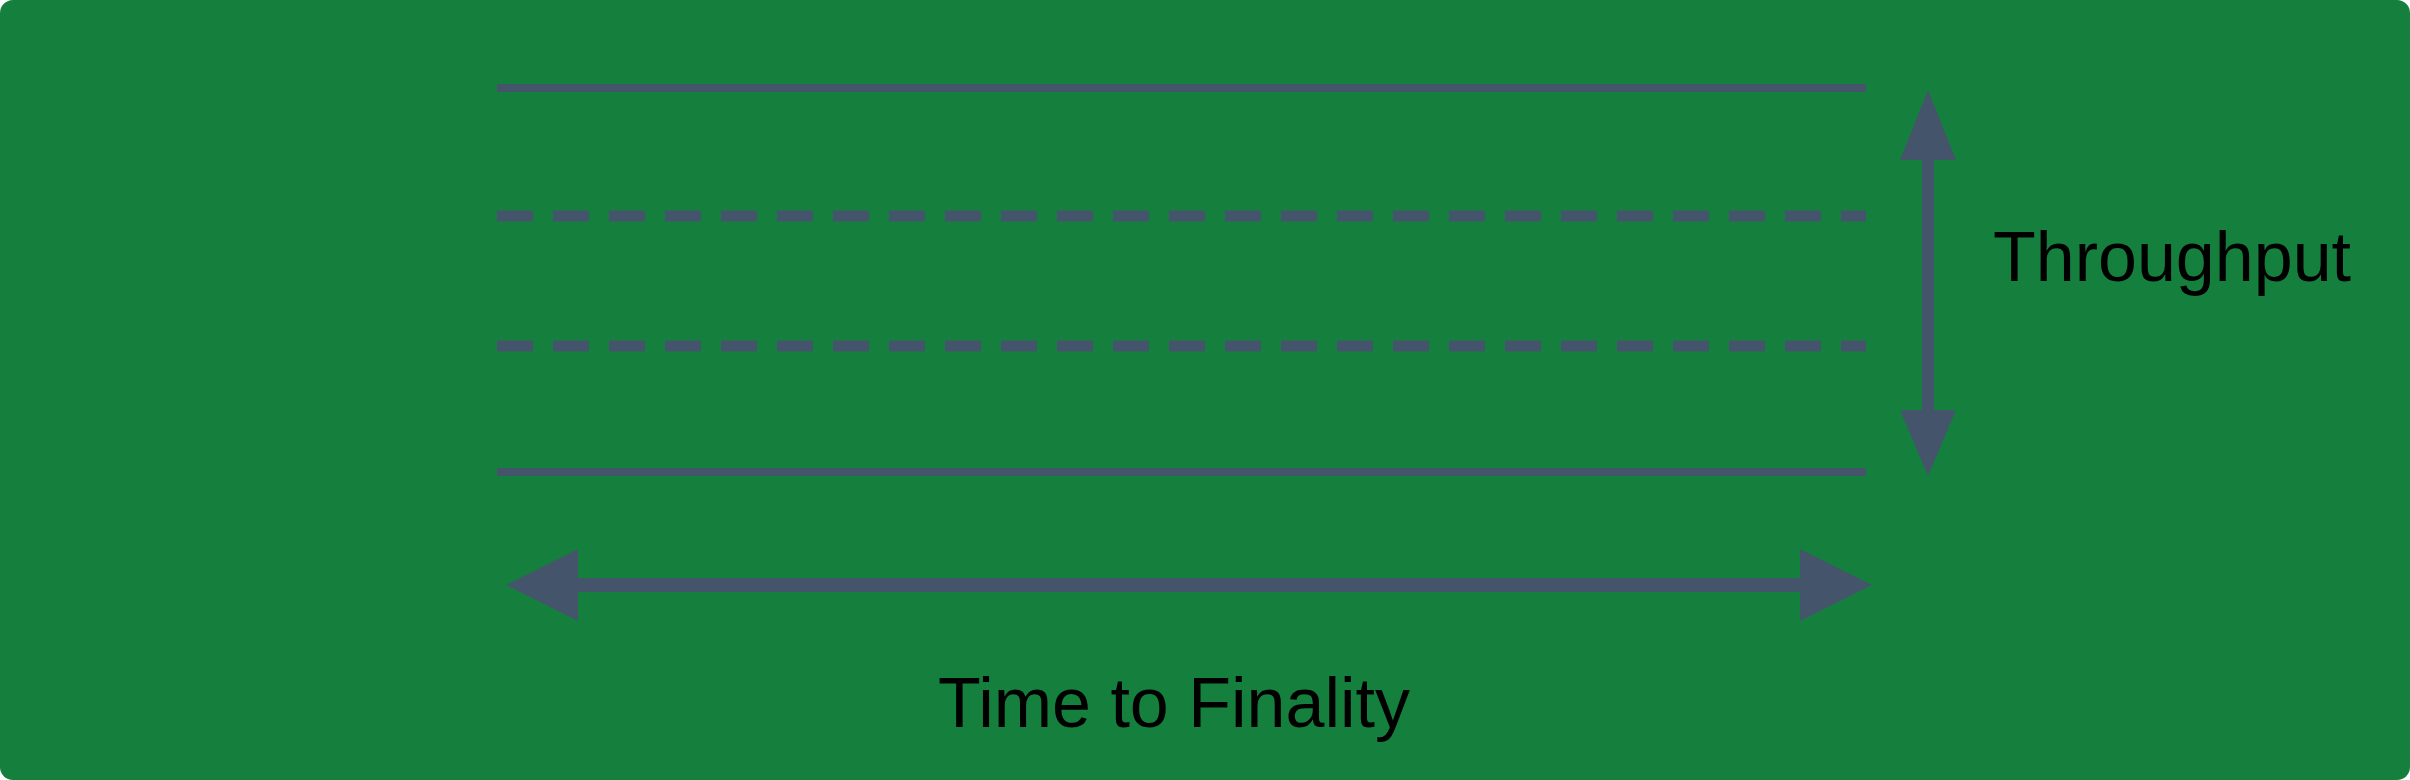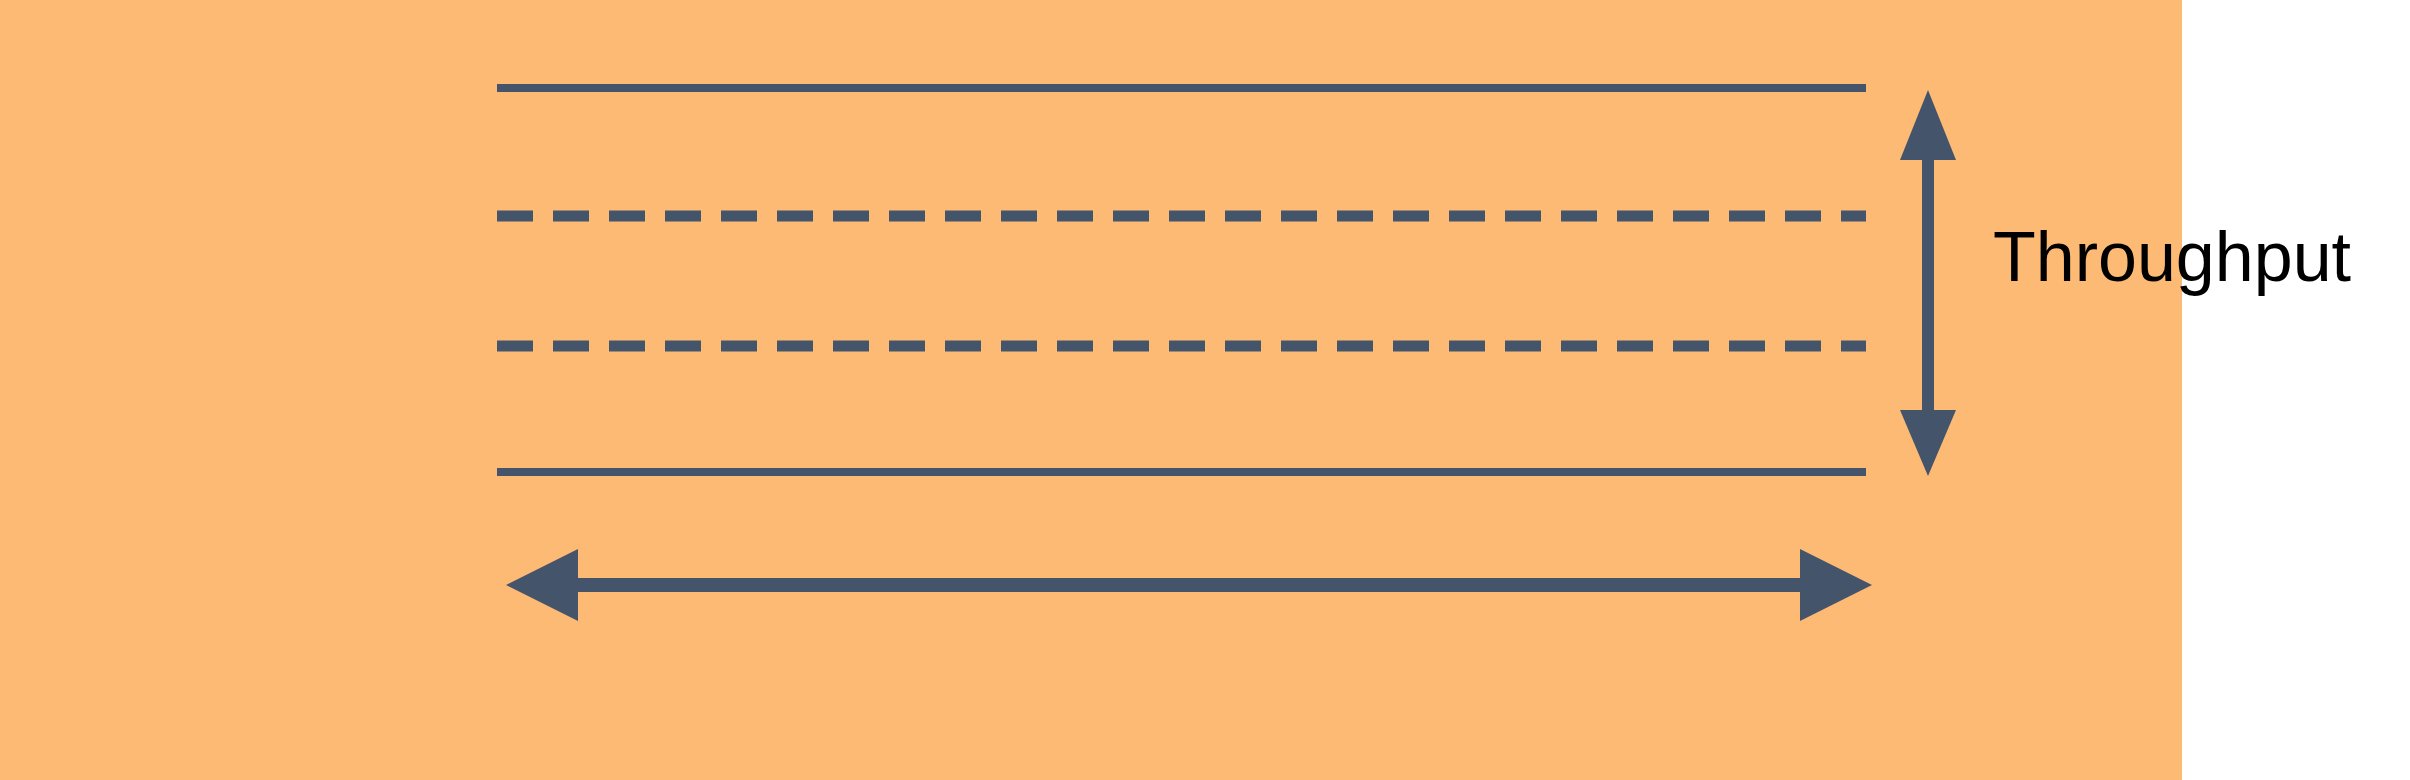--- a/index.html
+++ b/index.html
@@ -8,23 +8,24 @@
     background: #ffffff;
   }
   body {
     width: 2410px;
     height: 780px;
     font-family: "Liberation Sans", sans-serif;
     overflow: hidden;
   }
   #stage {
     position: relative;
-    width: 2182px;
+    width: 2410px;
     height: 780px;
-    background: #fdba74;
+    background: #15803d;
+    border-radius: 13px;
   }
   #stage svg.diagram-svg {
     position: absolute;
     left: 0;
     top: 0;
     width: 2410px;
     height: 780px;
     display: block;
   }
   .axis-label {
@@ -71,14 +72,15 @@
 
     <g>
       <rect x="572" y="578" width="1236" height="14" fill="#44546A"></rect>
       <polygon points="506,585 578,549 578,621" fill="#44546A"></polygon>
       <polygon points="1872,585 1800,549 1800,621" fill="#44546A"></polygon>
     </g>
   </svg>
 
   <div class="axis-label" id="throughput-label">Throughput</div>
 
+  <div class="axis-label" id="ttf-label">Time to Finality</div>
 
 </div>
 
 </body></html>

